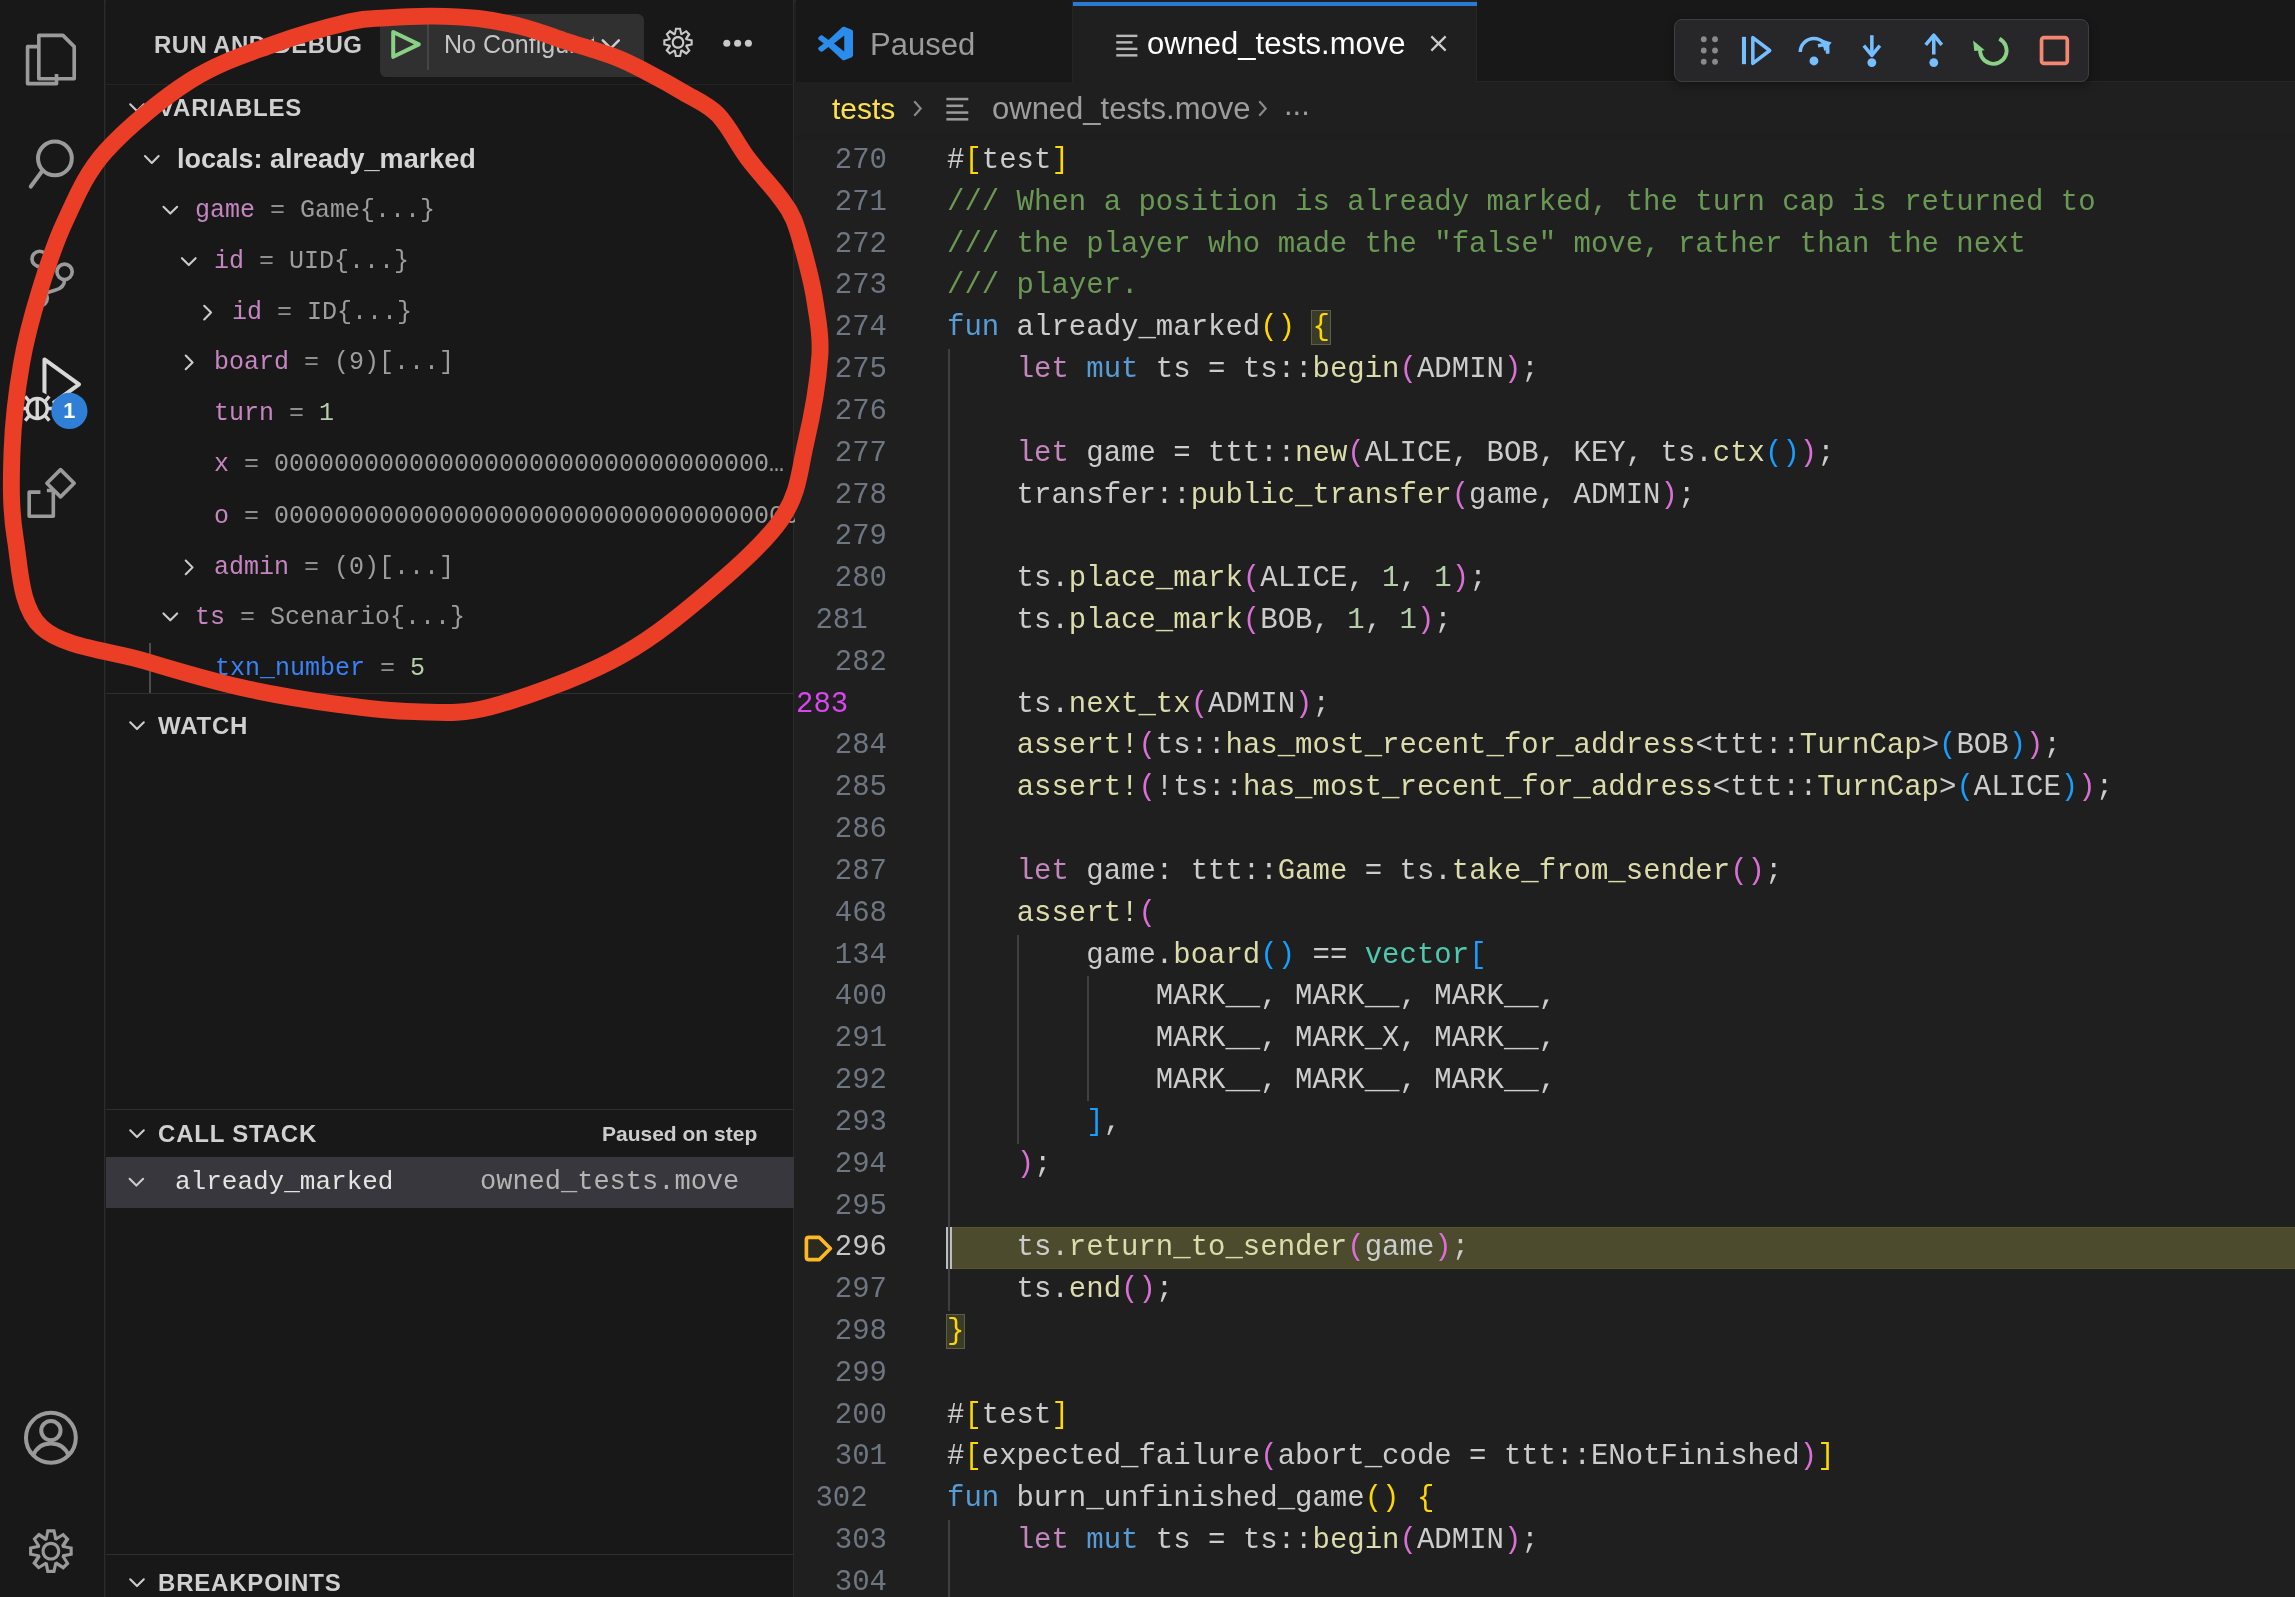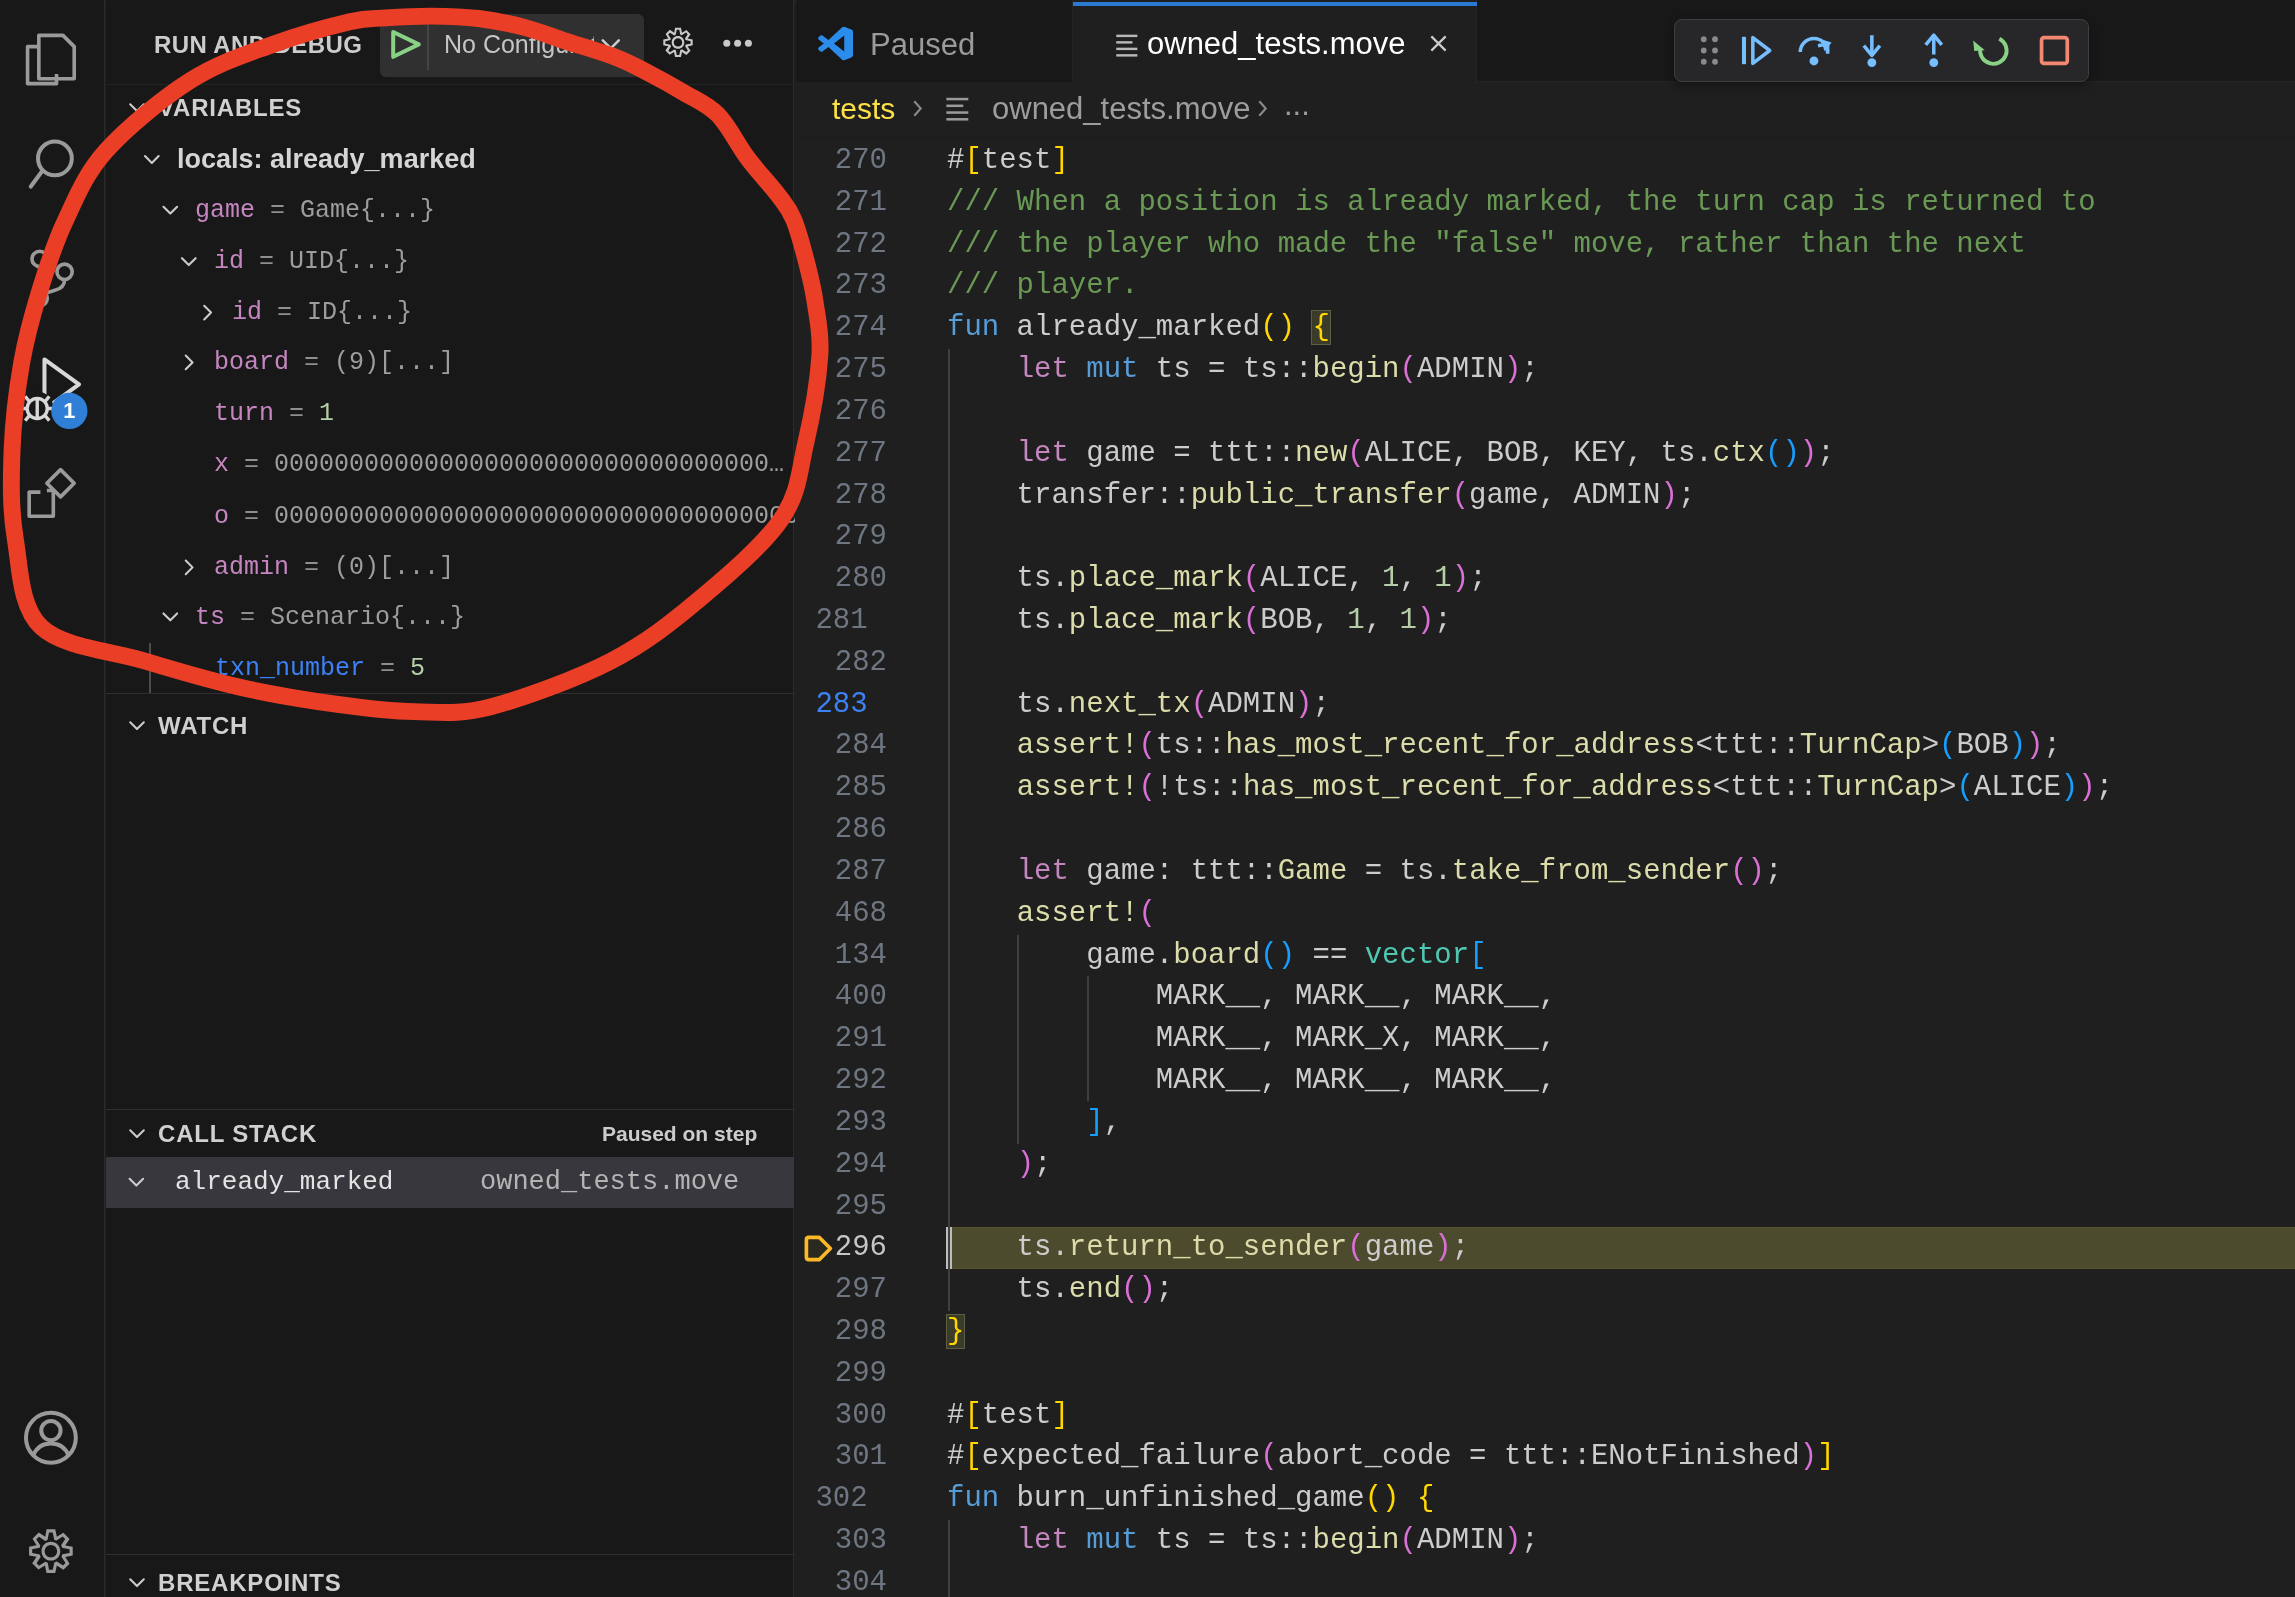--- a/index.html
+++ b/index.html
@@ -212,21 +212,21 @@
     </div>
 <div style="position:absolute;left:0;top:600px;width:100%;height:42px;line-height:42px">
       <span style="position:absolute;left:796px;width:91px;text-align:center;color:#6e7681">281</span>
       <span style="position:absolute;left:947px;white-space:pre"><span style="color:#cccccc">&nbsp;&nbsp;&nbsp;&nbsp;ts.</span><span style="color:#dcdcaa">place_mark</span><span style="color:#da70d6">(</span><span style="color:#cccccc">BOB,&nbsp;</span><span style="color:#b5cea8">1</span><span style="color:#cccccc">,&nbsp;</span><span style="color:#b5cea8">1</span><span style="color:#da70d6">)</span><span style="color:#cccccc">;</span></span>
     </div>
 <div style="position:absolute;left:0;top:642px;width:100%;height:42px;line-height:42px">
       <span style="position:absolute;left:796px;width:91px;text-align:right;color:#6e7681">282</span>
       <span style="position:absolute;left:947px;white-space:pre"></span>
     </div>
 <div style="position:absolute;left:0;top:684px;width:100%;height:42px;line-height:42px">
-      <span style="position:absolute;left:796px;width:91px;text-align:center;color:#3b82f6">283</span>
+      <span style="position:absolute;left:796px;width:91px;text-align:left;color:#d946ef">283</span>
       <span style="position:absolute;left:947px;white-space:pre"><span style="color:#cccccc">&nbsp;&nbsp;&nbsp;&nbsp;ts.</span><span style="color:#dcdcaa">next_tx</span><span style="color:#da70d6">(</span><span style="color:#cccccc">ADMIN</span><span style="color:#da70d6">)</span><span style="color:#cccccc">;</span></span>
     </div>
 <div style="position:absolute;left:0;top:725px;width:100%;height:42px;line-height:42px">
       <span style="position:absolute;left:796px;width:91px;text-align:right;color:#6e7681">284</span>
       <span style="position:absolute;left:947px;white-space:pre"><span style="color:#cccccc">&nbsp;&nbsp;&nbsp;&nbsp;</span><span style="color:#dcdcaa">assert!</span><span style="color:#da70d6">(</span><span style="color:#cccccc">ts::</span><span style="color:#dcdcaa">has_most_recent_for_address</span><span style="color:#cccccc">&lt;ttt::</span><span style="color:#dcdcaa">TurnCap</span><span style="color:#cccccc">&gt;</span><span style="color:#179fff">(</span><span style="color:#cccccc">BOB</span><span style="color:#179fff">)</span><span style="color:#da70d6">)</span><span style="color:#cccccc">;</span></span>
     </div>
 <div style="position:absolute;left:0;top:767px;width:100%;height:42px;line-height:42px">
       <span style="position:absolute;left:796px;width:91px;text-align:right;color:#6e7681">285</span>
       <span style="position:absolute;left:947px;white-space:pre"><span style="color:#cccccc">&nbsp;&nbsp;&nbsp;&nbsp;</span><span style="color:#dcdcaa">assert!</span><span style="color:#da70d6">(</span><span style="color:#cccccc">!ts::</span><span style="color:#dcdcaa">has_most_recent_for_address</span><span style="color:#cccccc">&lt;ttt::</span><span style="color:#dcdcaa">TurnCap</span><span style="color:#cccccc">&gt;</span><span style="color:#179fff">(</span><span style="color:#cccccc">ALICE</span><span style="color:#179fff">)</span><span style="color:#da70d6">)</span><span style="color:#cccccc">;</span></span>
     </div>
@@ -280,21 +280,21 @@
     </div>
 <div style="position:absolute;left:0;top:1311px;width:100%;height:42px;line-height:42px">
       <span style="position:absolute;left:796px;width:91px;text-align:right;color:#6e7681">298</span>
       <span style="position:absolute;left:947px;white-space:pre"><span style="color:#ffd700;outline:1.6px solid #5e5e45;outline-offset:-0.8px;background:#3b3b2a">}</span></span>
     </div>
 <div style="position:absolute;left:0;top:1353px;width:100%;height:42px;line-height:42px">
       <span style="position:absolute;left:796px;width:91px;text-align:right;color:#6e7681">299</span>
       <span style="position:absolute;left:947px;white-space:pre"></span>
     </div>
 <div style="position:absolute;left:0;top:1395px;width:100%;height:42px;line-height:42px">
-      <span style="position:absolute;left:796px;width:91px;text-align:right;color:#6e7681">300</span>
+      <span style="position:absolute;left:796px;width:91px;text-align:right;color:#6e7681">200</span>
       <span style="position:absolute;left:947px;white-space:pre"><span style="color:#cccccc">#</span><span style="color:#ffd700">[</span><span style="color:#cccccc">test</span><span style="color:#ffd700">]</span></span>
     </div>
 <div style="position:absolute;left:0;top:1436px;width:100%;height:42px;line-height:42px">
       <span style="position:absolute;left:796px;width:91px;text-align:right;color:#6e7681">301</span>
       <span style="position:absolute;left:947px;white-space:pre"><span style="color:#cccccc">#</span><span style="color:#ffd700">[</span><span style="color:#cccccc">expected_failure</span><span style="color:#da70d6">(</span><span style="color:#cccccc">abort_code&nbsp;=&nbsp;ttt::ENotFinished</span><span style="color:#da70d6">)</span><span style="color:#ffd700">]</span></span>
     </div>
 <div style="position:absolute;left:0;top:1478px;width:100%;height:42px;line-height:42px">
       <span style="position:absolute;left:796px;width:91px;text-align:center;color:#6e7681">302</span>
       <span style="position:absolute;left:947px;white-space:pre"><span style="color:#569cd6">fun</span><span style="color:#cccccc">&nbsp;burn_unfinished_game</span><span style="color:#ffd700">()</span><span style="color:#cccccc">&nbsp;</span><span style="color:#ffd700">{</span></span>
     </div>

